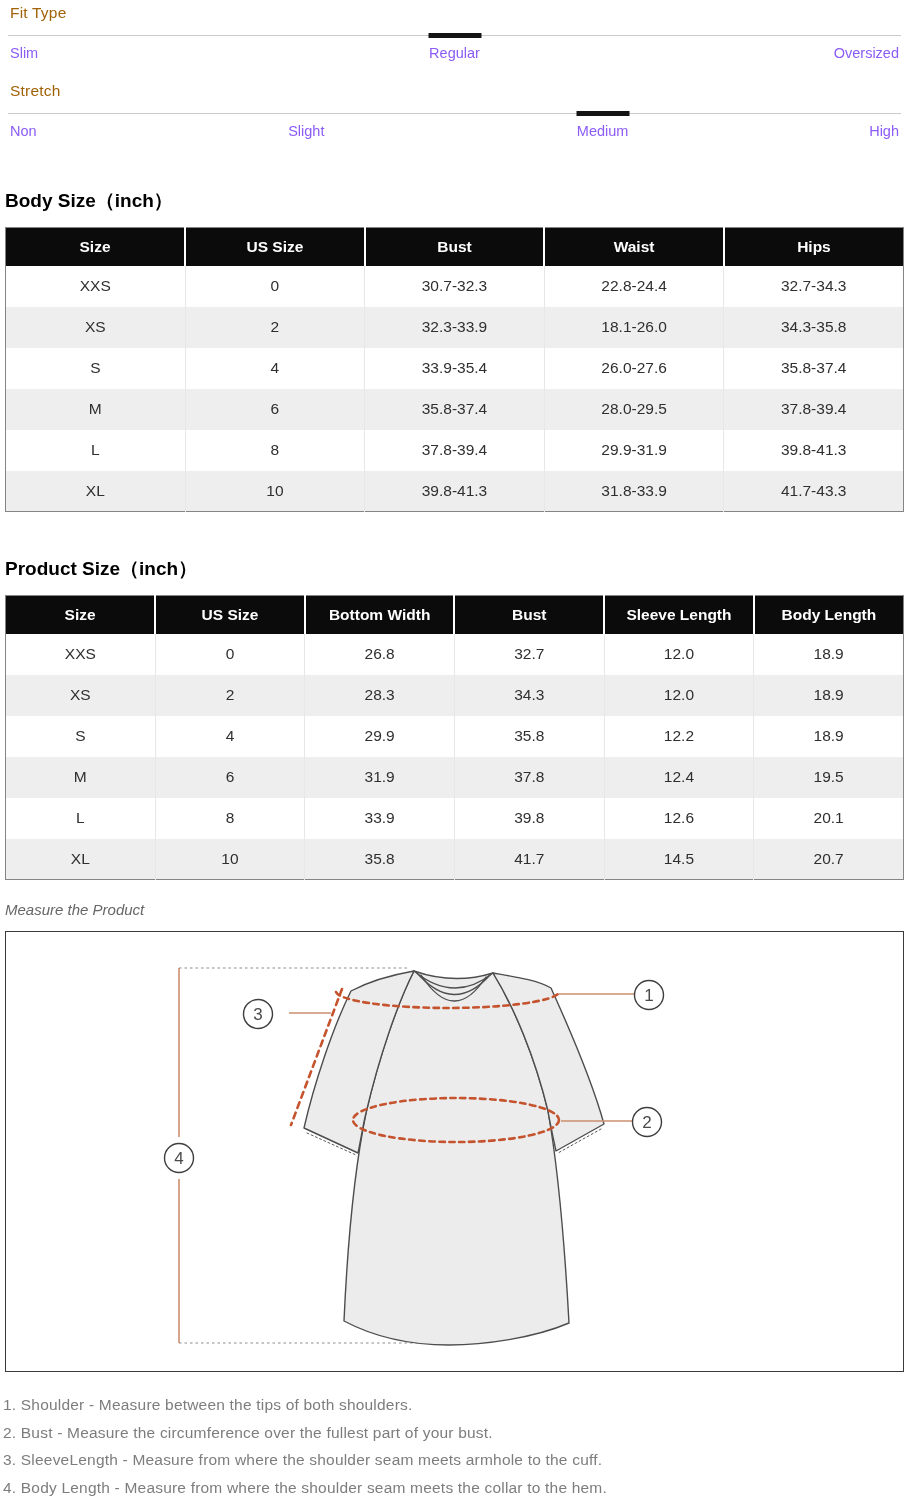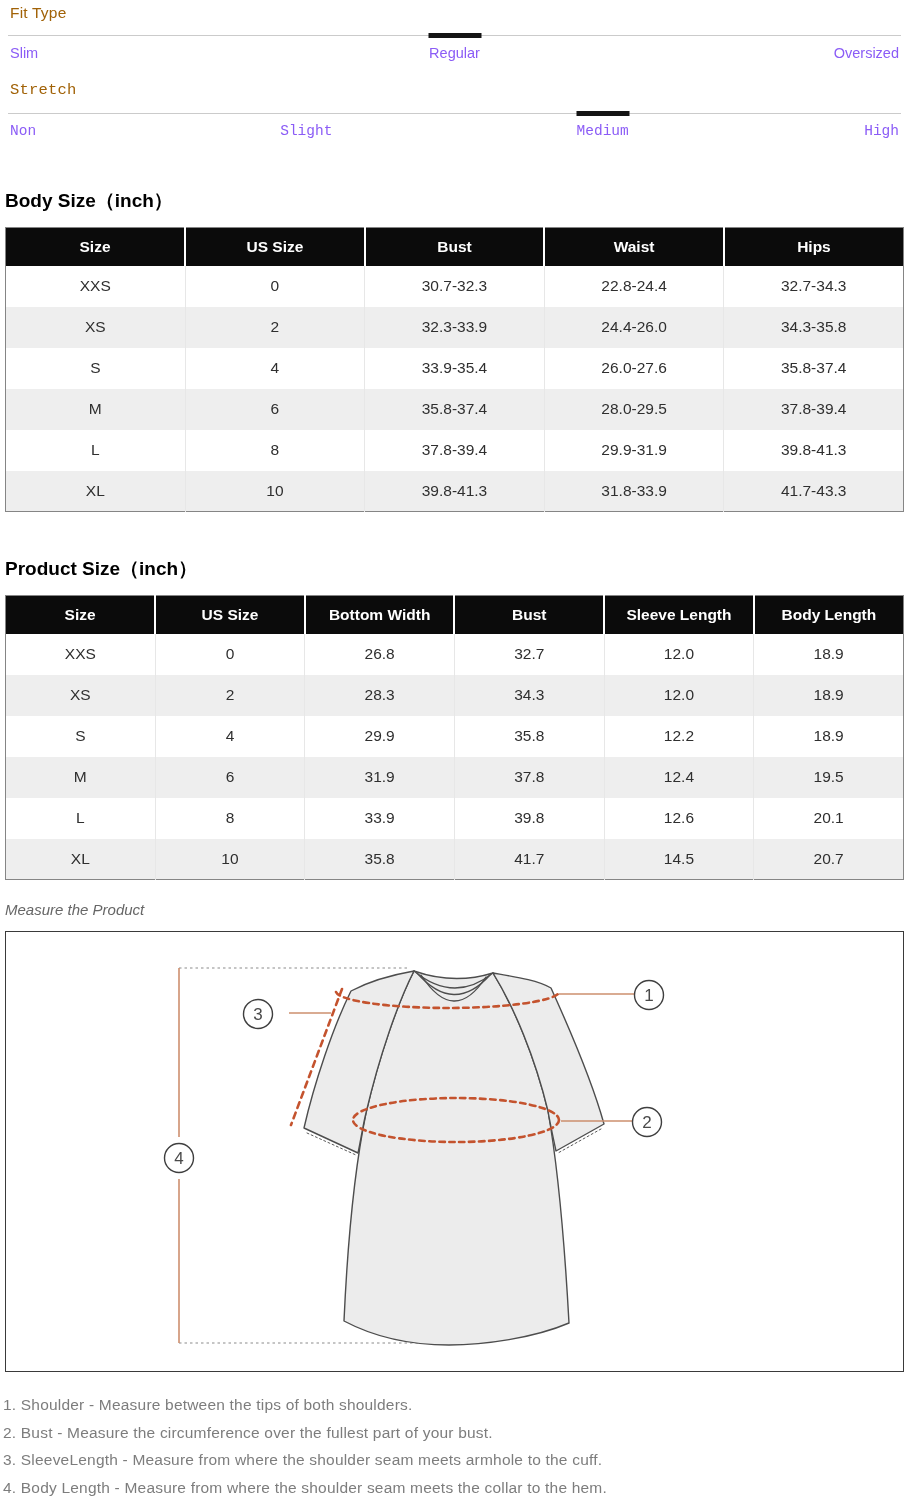--- a/index.html
+++ b/index.html
@@ -7,21 +7,21 @@
   body {
     width: 909px; height: 1500px; overflow: hidden;
     background: #ffffff;
     font-family: "Liberation Sans", "DejaVu Sans", sans-serif;
     -webkit-font-smoothing: antialiased;
   }
   .page { width: 909px; height: 1500px; position: relative; }
 
   
   .sliders { padding-top: 3px; }
-  .slider + .slider { margin-top: 17px; font-family: Liberation Mono, monospace; }
+  .slider + .slider { margin-top: 17px; }
   .slider-label {
     margin: 0 10px; font-size: 15.5px; line-height: 19px;
     color: #a16207; font-weight: 400; letter-spacing: .2px;
   }
   .track { position: relative; height: 5px; margin: 11px 8px 0; }
   .track .line {
     position: absolute; left: 0; right: 0; top: 2px; height: 1px; background: #cbcbcb;
   }
   .track .indicator {
     position: absolute; top: 0; height: 5px; width: 53px;
@@ -128,21 +128,21 @@
           <td>XXS</td>
           <td>0</td>
           <td>30.7-32.3</td>
           <td>22.8-24.4</td>
           <td>32.7-34.3</td>
         </tr>
         <tr>
           <td>XS</td>
           <td>2</td>
           <td>32.3-33.9</td>
-          <td>24.4-26.0</td>
+          <td>18.1-26.0</td>
           <td>34.3-35.8</td>
         </tr>
         <tr>
           <td>S</td>
           <td>4</td>
           <td>33.9-35.4</td>
           <td>26.0-27.6</td>
           <td>35.8-37.4</td>
         </tr>
         <tr>

